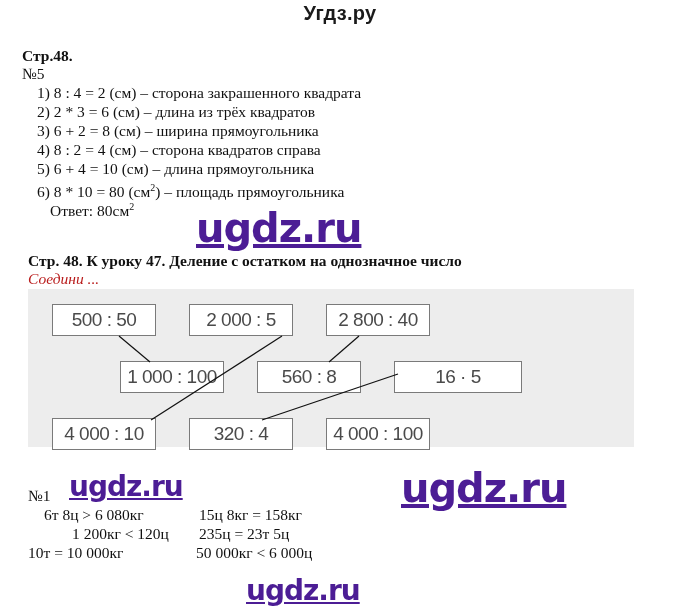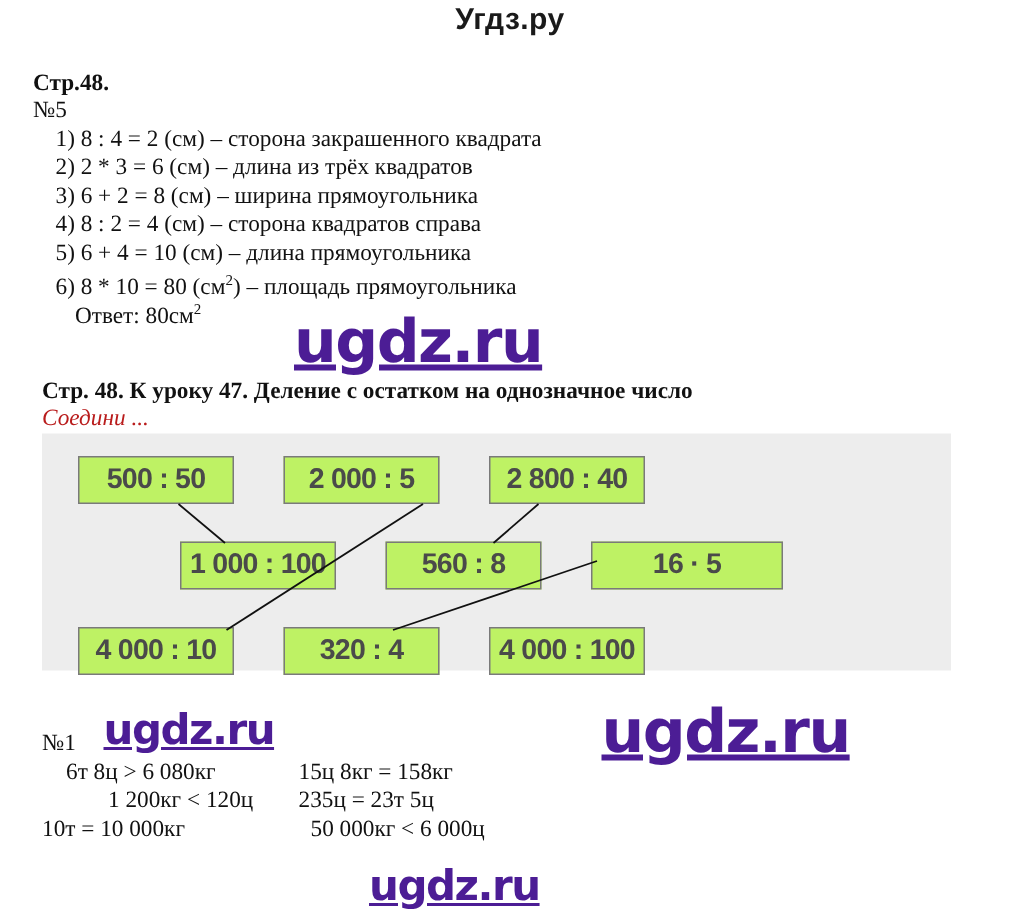--- a/index.html
+++ b/index.html
@@ -3,21 +3,21 @@
 <meta charset="utf-8">
 <style>
   html, body { margin: 0; padding: 0; background: #ffffff; }
   body { width: 680px; height: 606px; position: relative; overflow: hidden; color: #111; font-family: "Liberation Serif", serif; }
   .abs { position: absolute; }
   .site-title { left: 0; width: 680px; top: 2px; text-align: center; font-family: "Liberation Sans", sans-serif; font-weight: bold; font-size: 20px; color: #1a1a1a; letter-spacing: 0.3px; }
   .ser { font-family: "Liberation Serif", serif; font-size: 15.5px; line-height: 19.3px; white-space: nowrap; }
   .bold { font-weight: bold; }
   .wm { font-family: "DejaVu Sans", sans-serif; font-weight: bold; color: #4c1d95; white-space: nowrap; letter-spacing: -1px; text-decoration: underline; }
   .panel { left: 28px; top: 289px; width: 606px; height: 158px; background: #ededed; }
-  .box { position: absolute; border: 1.5px solid #7a7a7a; background: #bef264; box-sizing: border-box; display: flex; align-items: center; justify-content: center; font-family: "Liberation Sans", sans-serif; font-size: 19px; color: #4a4a4a; letter-spacing: -0.5px; font-weight: bold; }
+  .box { position: absolute; border: 1.5px solid #7a7a7a; background: #ffffff; box-sizing: border-box; display: flex; align-items: center; justify-content: center; font-family: "Liberation Sans", sans-serif; font-size: 19px; color: #4a4a4a; letter-spacing: -0.5px; }
   svg.lines { position: absolute; left: 0; top: 0; }
   .sup { font-size: 10px; vertical-align: 6px; }
 </style>
 </head>
 <body>
 
 <div class="abs site-title">Угдз.ру</div>
 
 <div class="abs ser bold" style="left:22px; top:46px;">Стр.48.</div>
 <div class="abs ser" style="left:22px; top:64px;">№5</div>
@@ -59,15 +59,15 @@
 
 <div class="abs ser" style="left:28px; top:486px;">№1</div>
 <div class="abs wm" style="left:69px; top:470px; font-size:28px;">ugdz.ru</div>
 <div class="abs wm" style="left:401px; top:465px; font-size:40px;">ugdz.ru</div>
 
 <div class="abs ser" style="left:44px; top:505px;">6т 8ц &gt; 6 080кг</div>
 <div class="abs ser" style="left:28px; top:524px;margin-left:44px;">1 200кг &lt; 120ц</div>
 <div class="abs ser" style="left:28px; top:543px;">10т = 10 000кг</div>
 <div class="abs ser" style="left:199px; top:505px;">15ц 8кг = 158кг</div>
 <div class="abs ser" style="left:199px; top:524px;">235ц = 23т 5ц</div>
-<div class="abs ser" style="left:207px; top:543px;text-align:right;">50 000кг &lt; 6 000ц</div>
+<div class="abs ser" style="left:196px; top:543px;text-align:right;">50 000кг &lt; 6 000ц</div>
 
 <div class="abs wm" style="left:246px; top:574px; font-size:28px;">ugdz.ru</div>
 
 </body></html>

